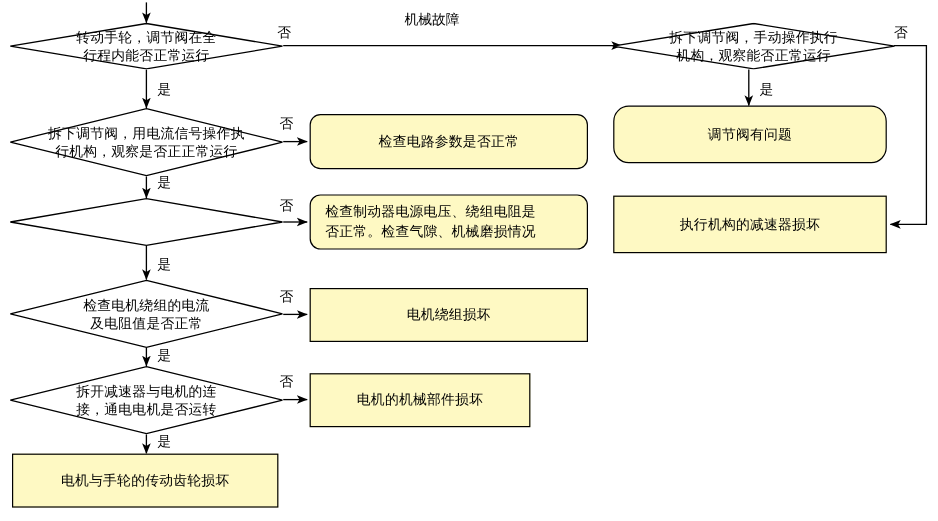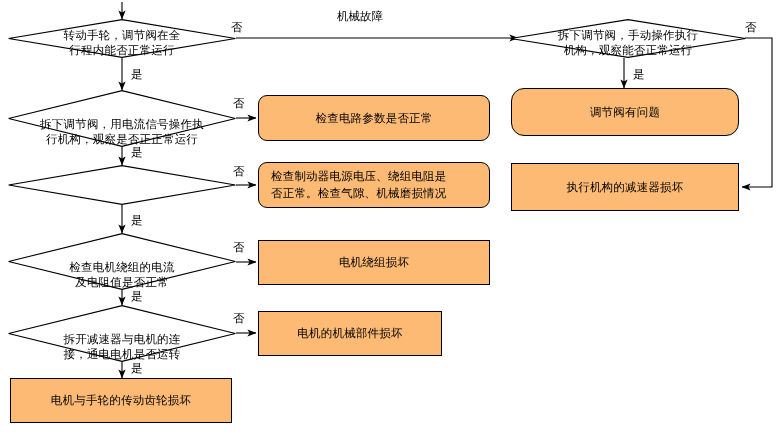--- a/index.html
+++ b/index.html
@@ -21,21 +21,21 @@
     top: 0;
     width: 782px;
     height: 434px;
     pointer-events: none;
   }
 
   
   .diamond {
     position: absolute;
     display: flex;
-    align-items: flex-end;
+    align-items: center;
     justify-content: center;
     text-align: center;
   }
   .diamond .dshape {
     position: absolute;
     left: 0; top: 0;
     width: 100%;
     height: 100%;
   }
   .diamond .dtext {
@@ -47,21 +47,21 @@
     letter-spacing: 0.2px;
     white-space: pre-line;
     padding: 0 28px;
   }
 
   
   .box {
     position: absolute;
     box-sizing: border-box;
     border: 1px solid #000000;
-    background: #fdba74;
+    background: #fef9c3;
     display: flex;
     align-items: center;
     justify-content: center;
     text-align: center;
     font-size: 11.5px;
     line-height: 17px;
     color: #000;
     letter-spacing: 0.2px;
     white-space: pre-line;
     padding: 2px 10px;

